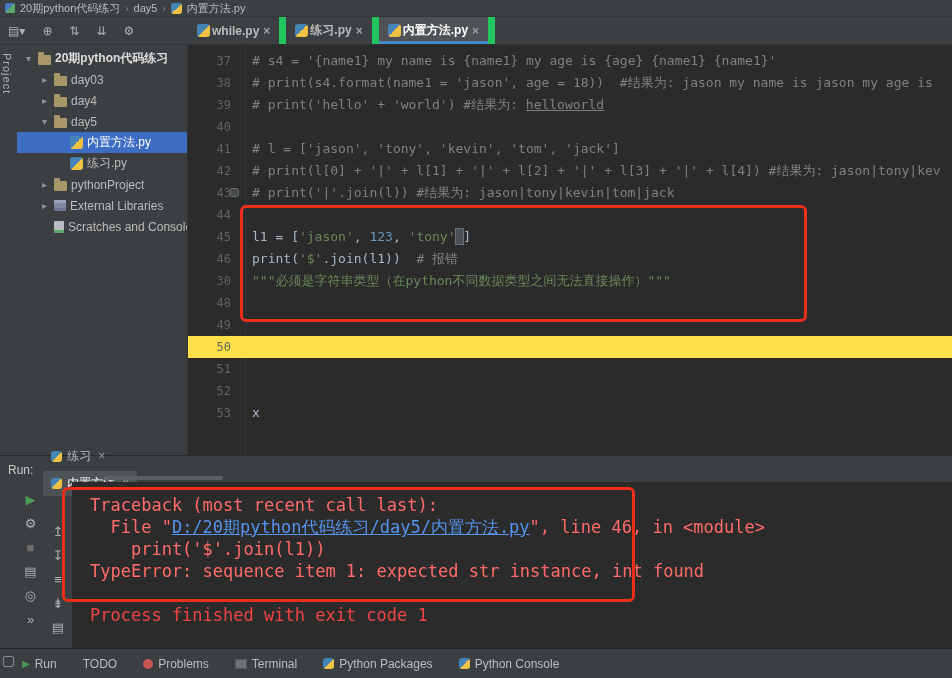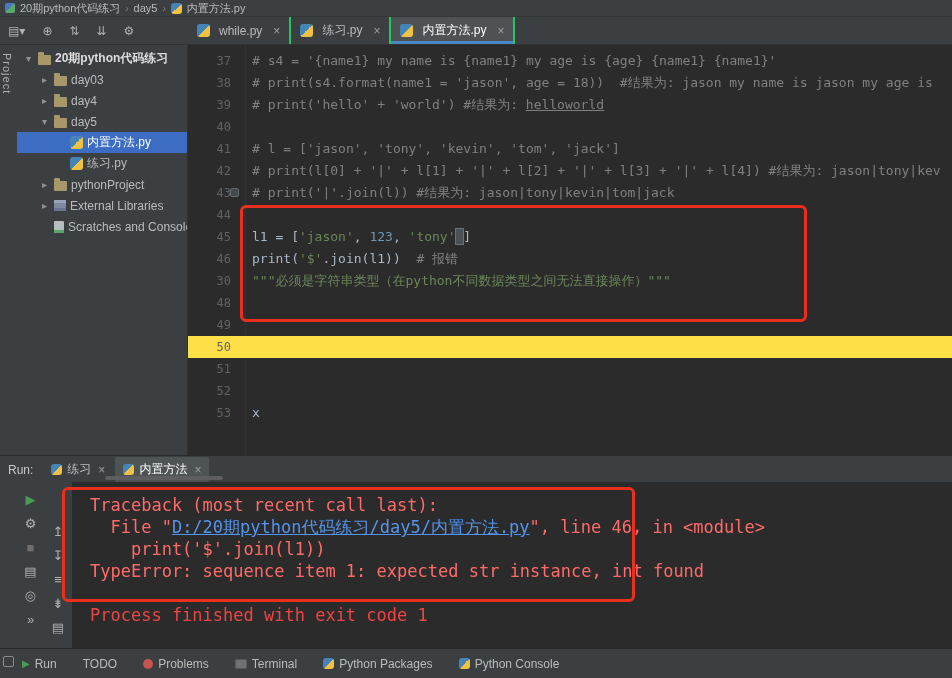--- a/index.html
+++ b/index.html
@@ -20,22 +20,22 @@
   .proj-ic{width:10px;height:10px;border-radius:2px;flex:none;
     background:linear-gradient(135deg,#4a78c2 50%,#59a869 50%);}
 
   
   .tabbar{position:absolute;left:0;top:17px;width:100%;height:28px;background:#3c3f41;
     border-bottom:1px solid #323232;display:flex;align-items:stretch;box-sizing:border-box;}
   .tabbar-left{width:188px;flex:none;display:flex;align-items:center;gap:17px;
     padding-left:8px;box-sizing:border-box;color:#afb1b3;font-size:12px;}
   .tbicon{cursor:pointer;}
   .tabs{display:flex;align-items:stretch;}
-  .tab{display:flex;align-items:center;gap:9px;padding:0 9px;font-size:12px;color:#bbbbbb;
-    border-right:2px solid #22c55e;position:relative;cursor:pointer;}
+  .tab{display:flex;align-items:center;gap:2px;padding:0 9px;font-size:12px;color:#bbbbbb;
+    border-right:7px solid #22c55e;position:relative;cursor:pointer;font-weight:bold;}
   .tab.active{background:#4e5254;color:#ffffff;}
   .tab.active::after{content:'';position:absolute;left:0;right:0;bottom:0;height:3px;
     background:var(--accent);}
   .tclose{color:#9da0a3;font-size:12px;margin-left:2px;}
 
   .pyicon{width:13px;height:13px;border-radius:3px;flex:none;display:inline-block;
     background:linear-gradient(135deg,#4584b6 50%,#f0c243 50%);}
   .pyicon.sm{width:11px;height:11px;}
 
   
@@ -288,21 +288,21 @@
     </div>
     <div class="eline">
       <span class="lnum">53</span>
       <span class="code"><span class="pln">x</span></span>
     </div>
   </div>
 
 <div class="runpanel">
   <div class="runheader">
     <span class="runlabel">Run:</span>
-    <span style="display:flex;gap:2px;" id="rtabs">
+    <span style="display:flex;gap:2px;flex-direction:column;" id="rtabs">
         <div class="rtab">
           <span class="pyicon sm"></span>
           <span>练习</span>
           <span class="tclose">×</span>
         </div>
         <div class="rtab active">
           <span class="pyicon sm"></span>
           <span>内置方法</span>
           <span class="tclose">×</span>
         </div>

